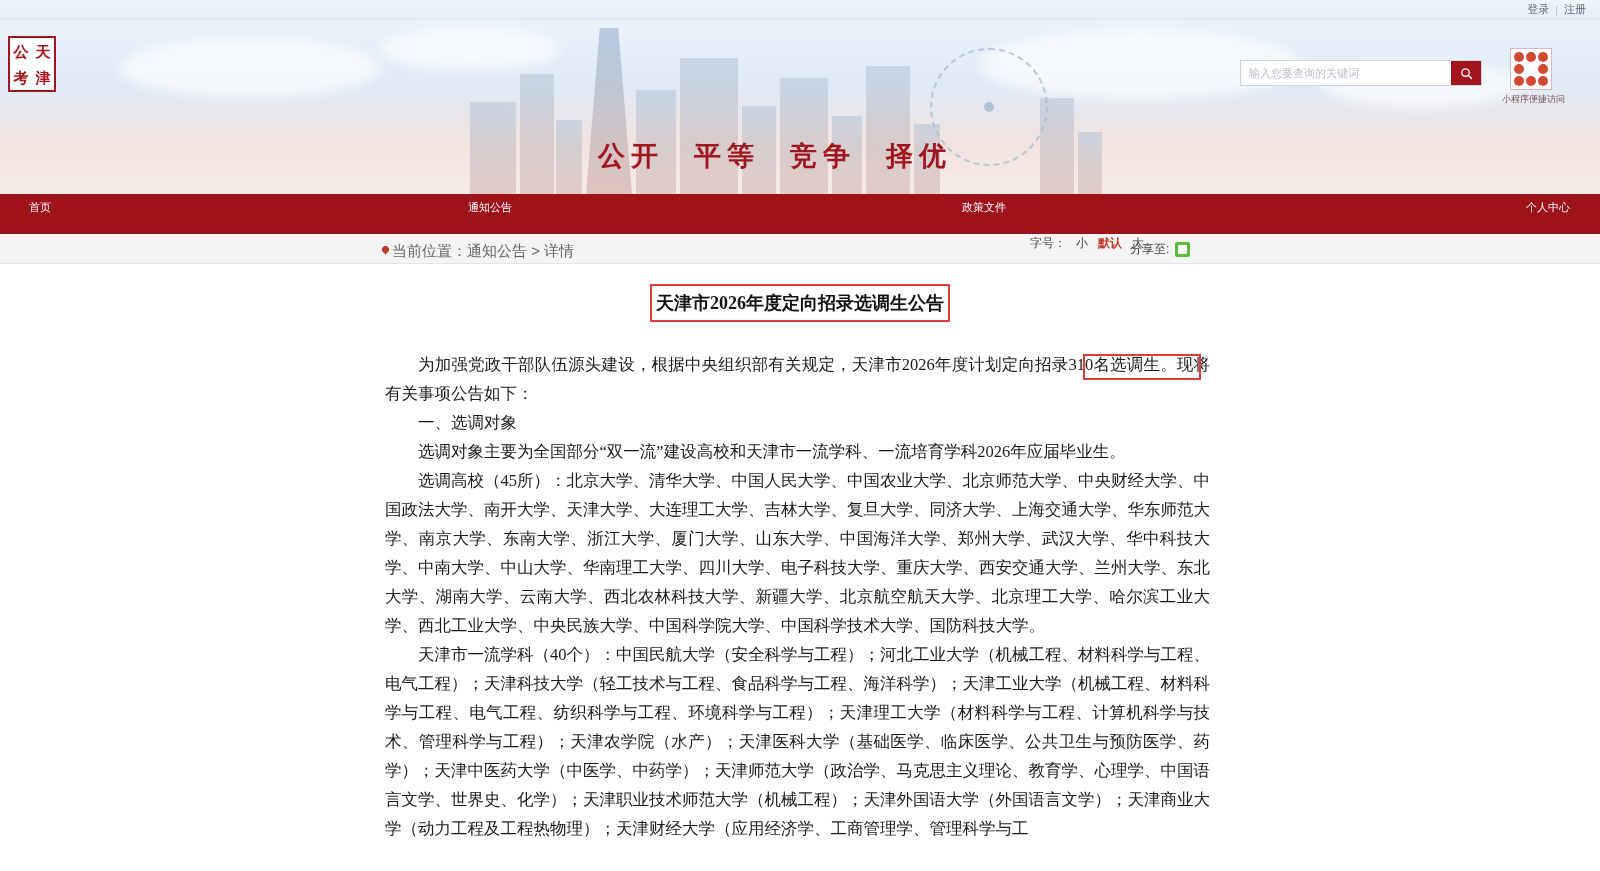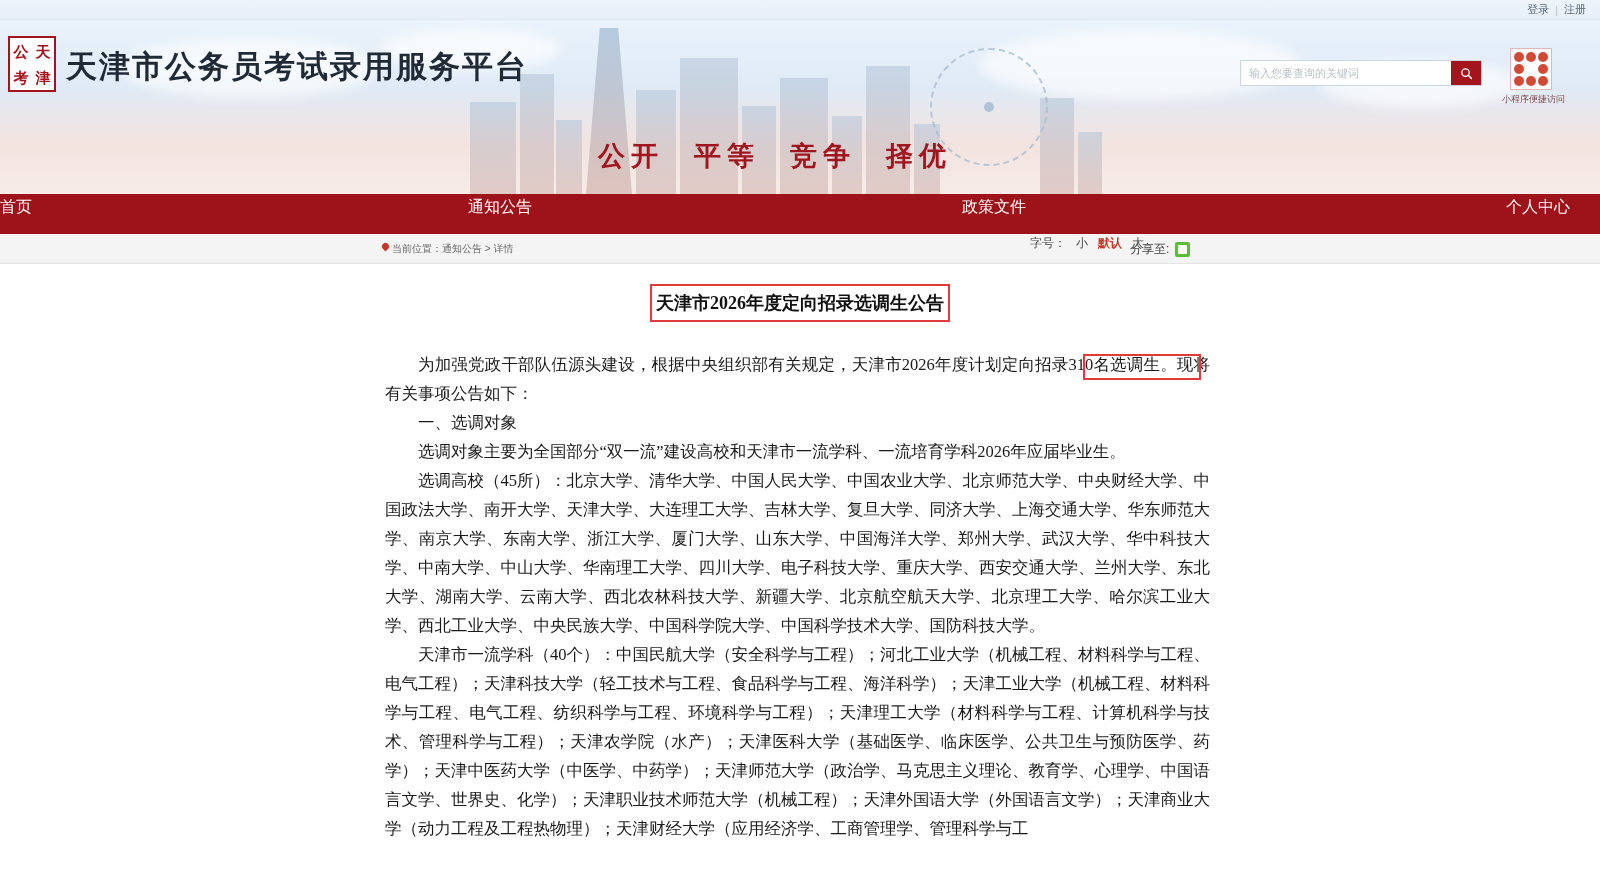--- a/index.html
+++ b/index.html
@@ -118,36 +118,36 @@
   .qr-code i:nth-child(5) { background: transparent; }
   .qr-label { font-size: 9px; color: #7a4a4a; margin-top: 3px; white-space: nowrap; }
 
   
   .nav {
     position: absolute; top: 194px; left: 0; width: 1600px; height: 40px;
     background: #9e1219;
     display: flex; align-items: center;
   }
   .nav-item {
-    color: #fff; font-size: 16px; cursor: pointer;
+    color: #fff; font-size: 11px; text-align: center; cursor: pointer;
     height: 54px; line-height: 40px;
   }
   .nav-home  { width: 80px; }
   .nav-mid1  { position: absolute; left: 468px; }
   .nav-mid2  { position: absolute; left: 962px; }
   .nav-right { position: absolute; right: 30px; }
 
   
   .subbar {
     position: absolute; top: 234px; left: 0; width: 1600px; height: 30px;
     background: #f4f4f4; border-bottom: 1px solid #e4e4e4;
   }
   .crumb {
     position: absolute; left: 386px; top: 8px;
-    font-size: 10px; color: #666;
+    font-size: 15px; color: #666;
     display: flex; align-items: center; gap: 4px;
   }
   .pin {
     width: 0; height: 0; position: relative; margin-right: 2px;
   }
   .pin:before {
     content: ""; position: absolute; left: -4px; top: -6px;
     width: 7px; height: 7px; border-radius: 50% 50% 50% 0;
     transform: rotate(-45deg); background: #c0392b;
   }
@@ -236,21 +236,20 @@
     <div class="ferris"></div>
   </div>
 
   <div class="logo-box">
     <span>公</span>
     <span>天</span>
     <span>考</span>
     <span>津</span>
   </div>
 
-  <div class="site-title">天津市公务员考试录用服务平台</div>
 
   <div class="slogan">
     <span>公开</span>
     <span>平等</span>
     <span>竞争</span>
     <span>择优</span>
   </div>
 
   <div class="searchbox">
     <input type="text" placeholder="输入您要查询的关键词" style="">

